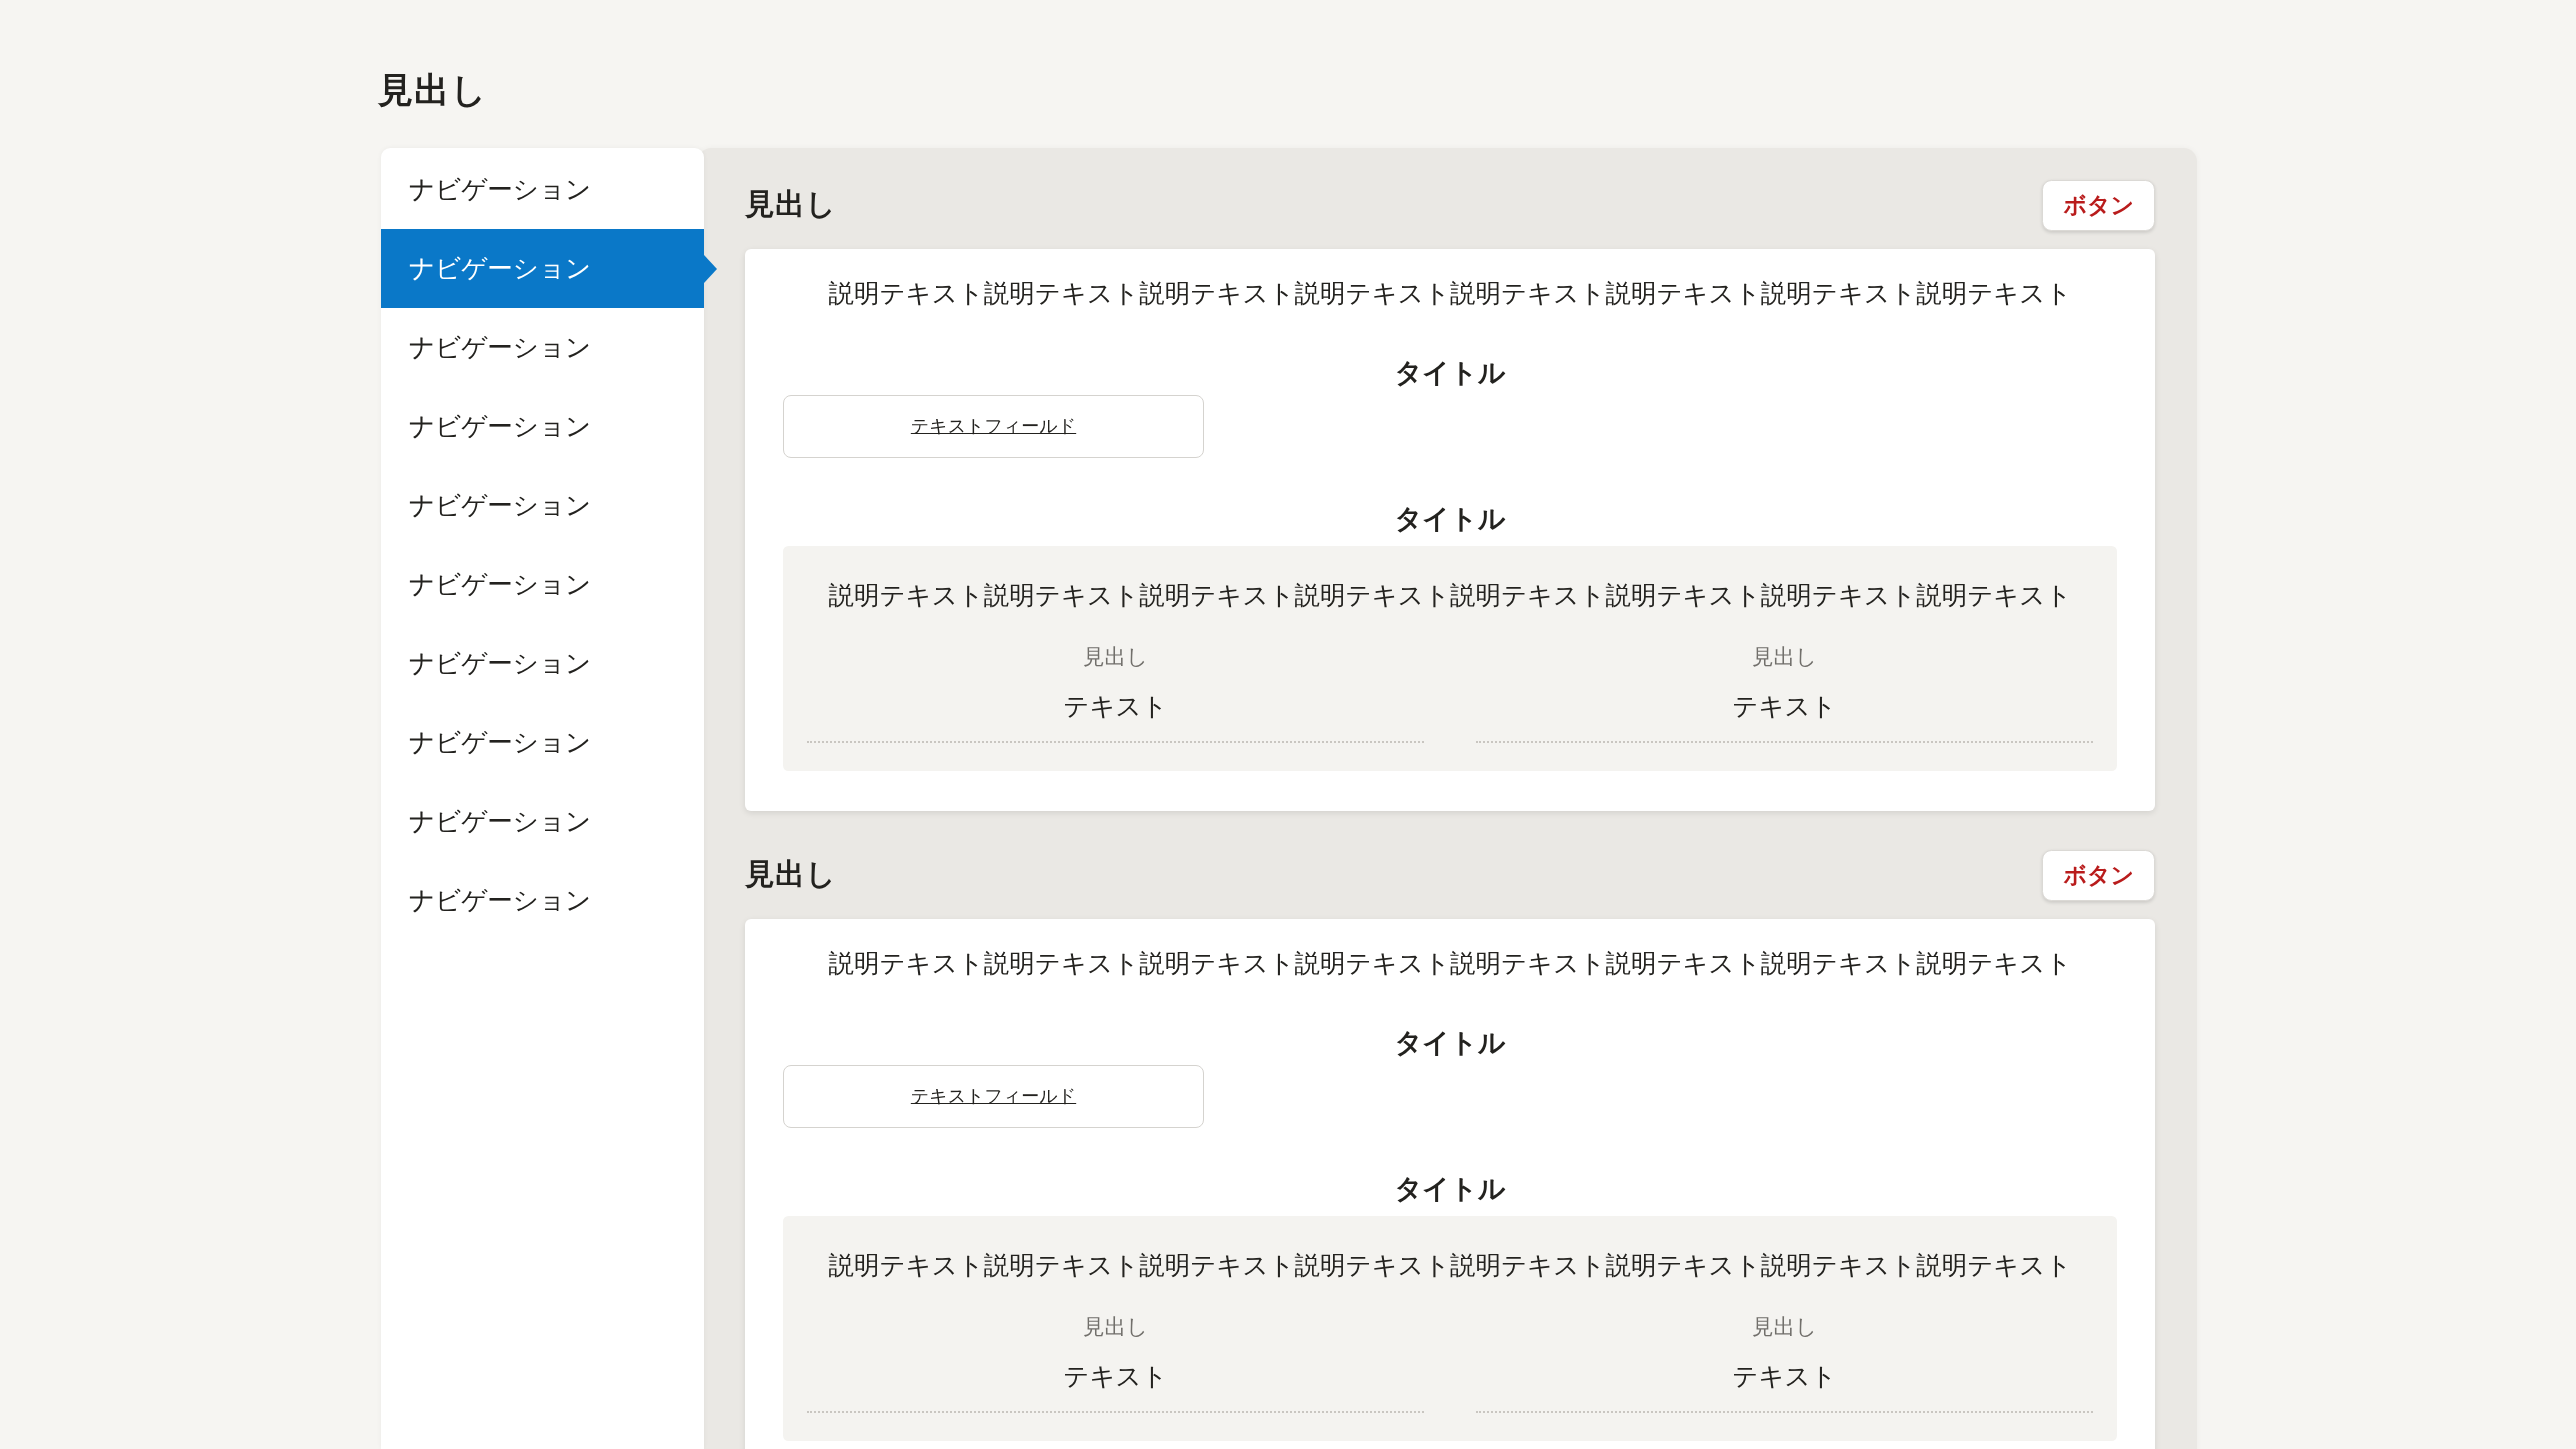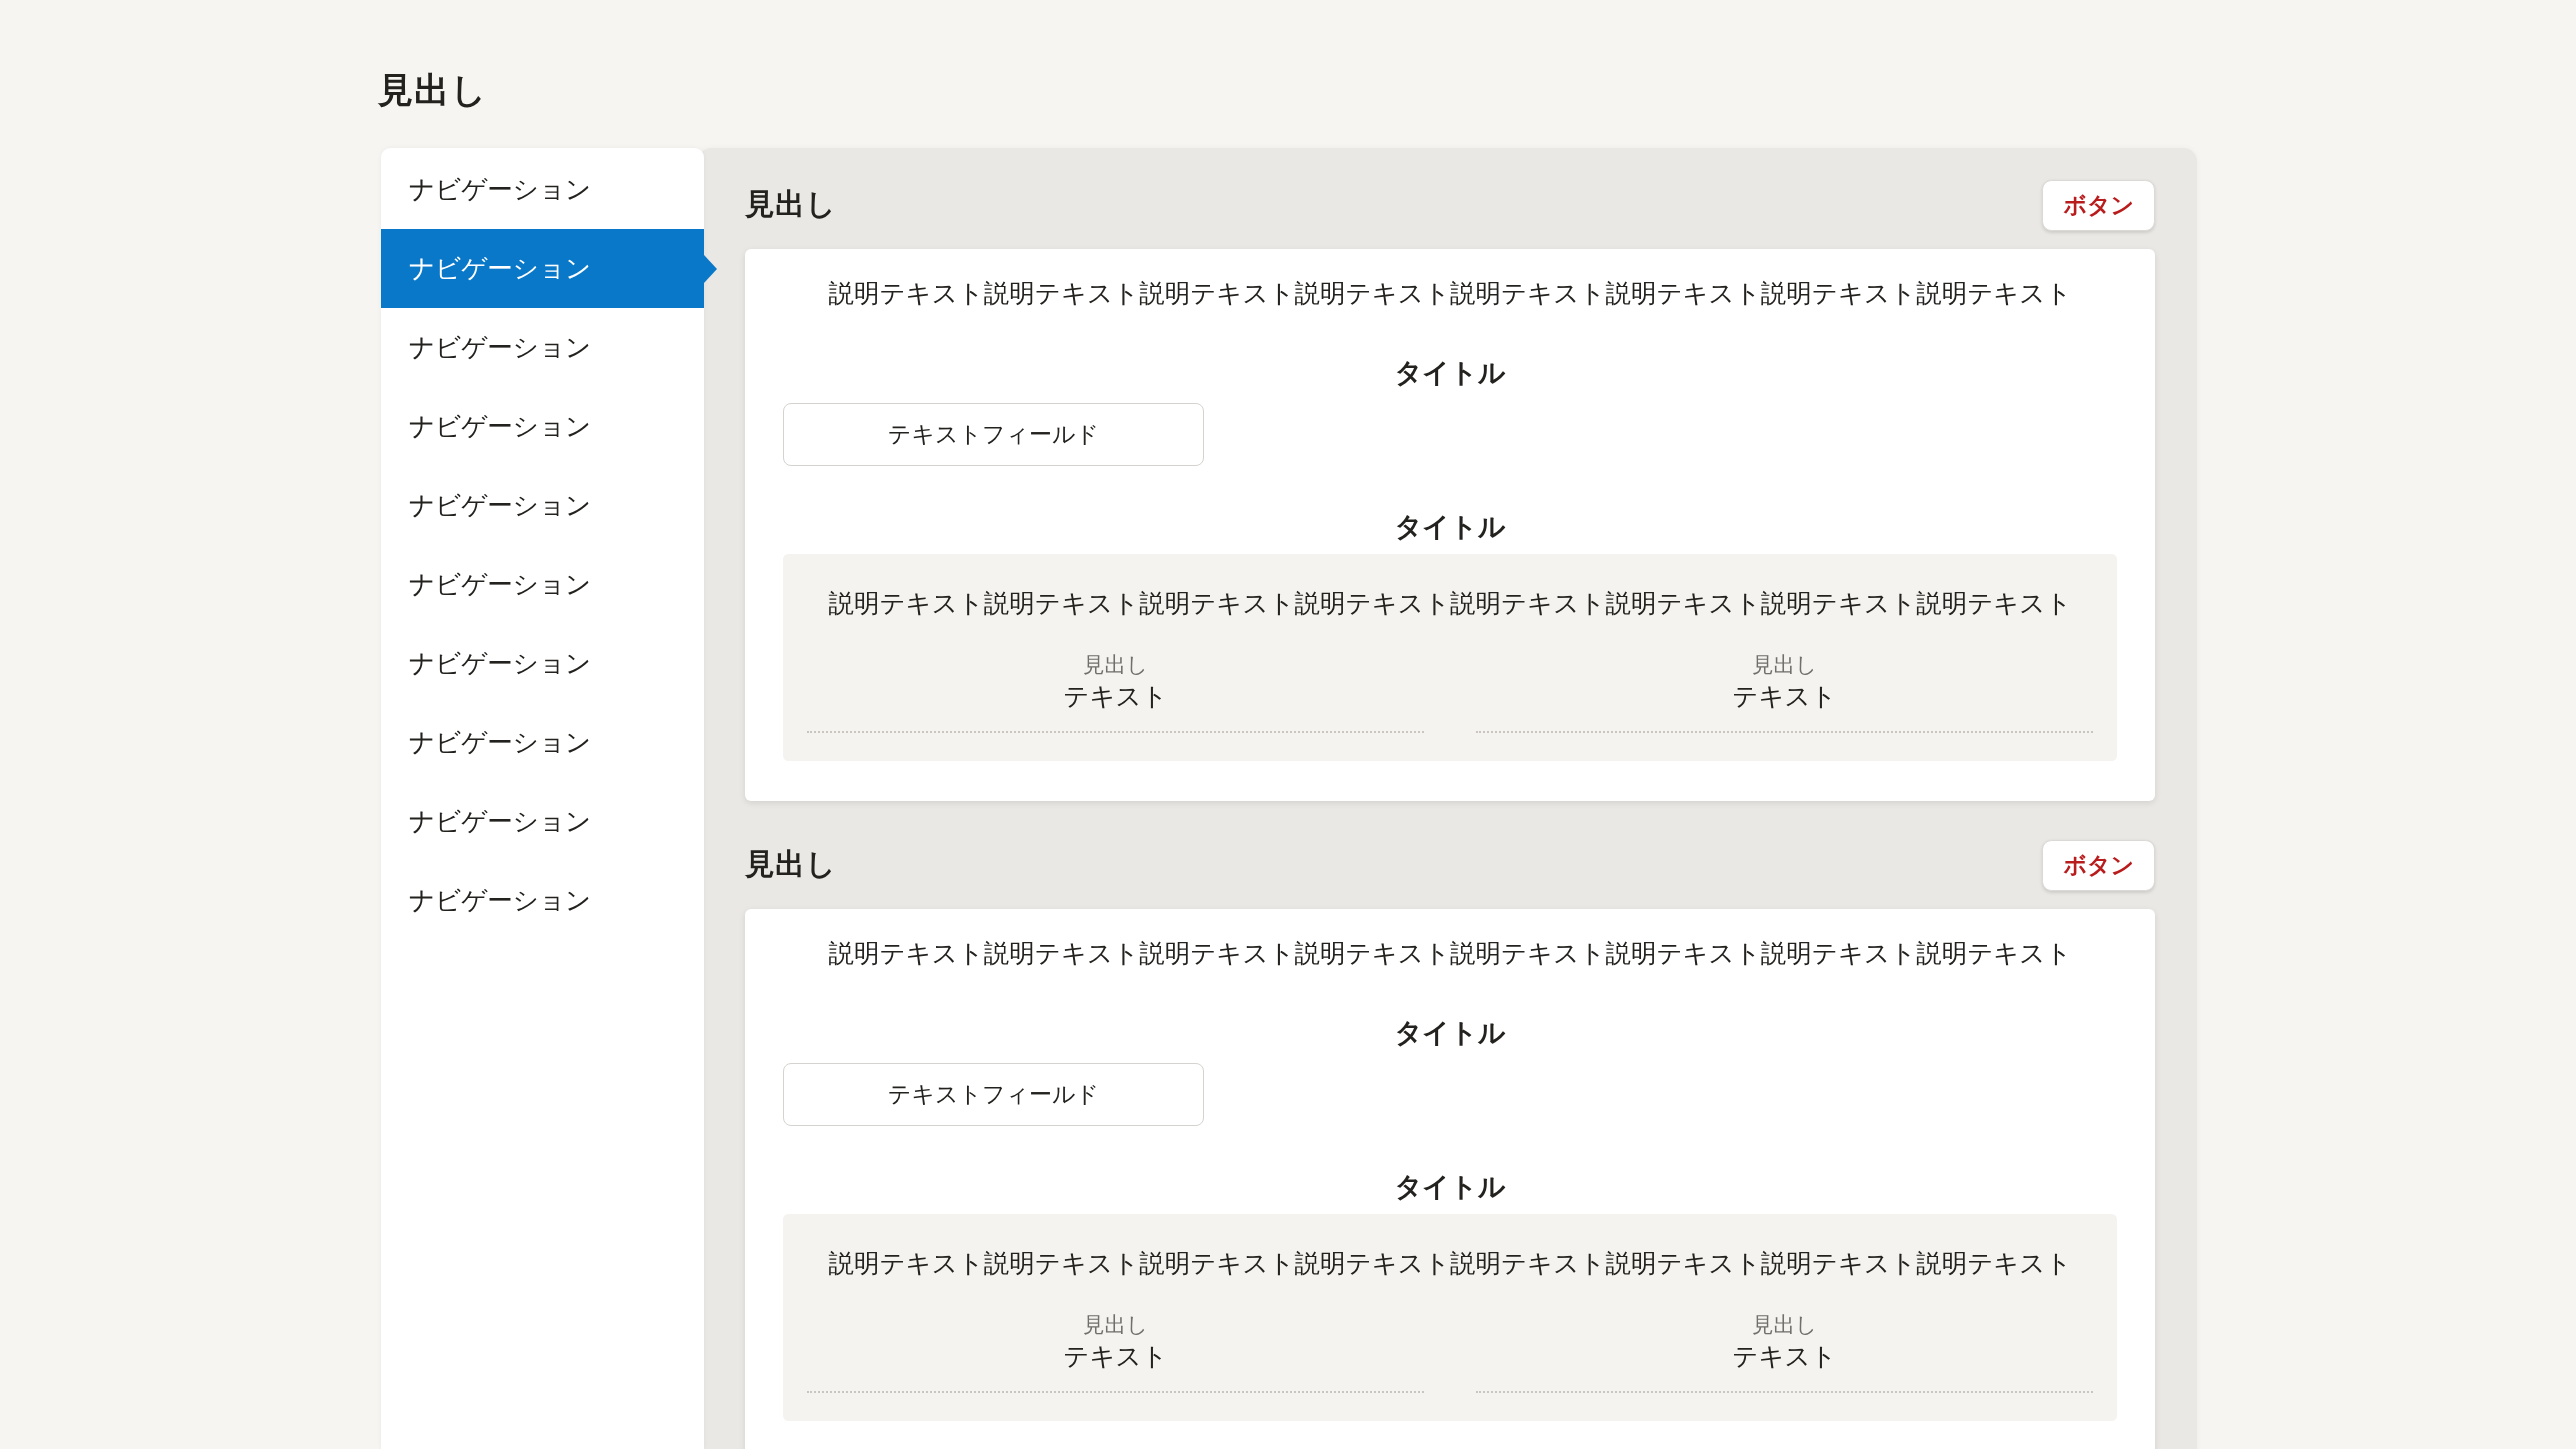--- a/index.html
+++ b/index.html
@@ -78,49 +78,49 @@
     margin-top:18px;
     background:#ffffff;
     border-radius:6px;
     box-shadow:0 2px 6.7px rgba(0,0,0,0.10);
     padding:27px 38px 40px;
   }
   .card-desc { font-size:25.5px; line-height:1.4; }
   .field-label { margin-top:43px; font-size:27px; font-weight:700; }
   .text-input {
     display:block;
-    margin-top:12px;
+    margin-top:4px;
     width:421px; height:63px;
     background:#ffffff;
     border:1.3px solid #d5d3cf;
     border-radius:8px;
     padding:0 14.8px;
     font-family:inherit;
-    font-size:23px; color:#23221f;
+    font-size:18px; color:#23221f;text-decoration:underline;
   }
   .detail-title { margin-top:43px; font-size:27px; font-weight:700; }
   .inset {
     margin-top:9.4px;
     background:#f4f3f0;
     border-radius:5.4px;
     padding:32px 24px 28px;
   }
   .inset-desc { font-size:25.5px; line-height:1.4; }
   .detail-row {
     margin-top:28px;
     display:grid;
     grid-template-columns:1fr 1fr;
     column-gap:52px;
   }
   .detail-cell {
     border-bottom:2px dotted #c9c6c1;
     padding-bottom:17.4px;
   }
   .cell-label { font-size:21.5px; color:#716f6b; }
-  .cell-value { font-size:25.5px; margin-top:0; color:#23221f; }
+  .cell-value { font-size:25.5px; margin-top:18px; color:#23221f; }
 </style>
 </head>
 <body>
 
 <h1 class="page-title">見出し</h1>
 
 <nav class="sidebar">
   <div class="nav-item">ナビゲーション</div>
   <div class="nav-item active">ナビゲーション</div>
   <div class="nav-item">ナビゲーション</div>

